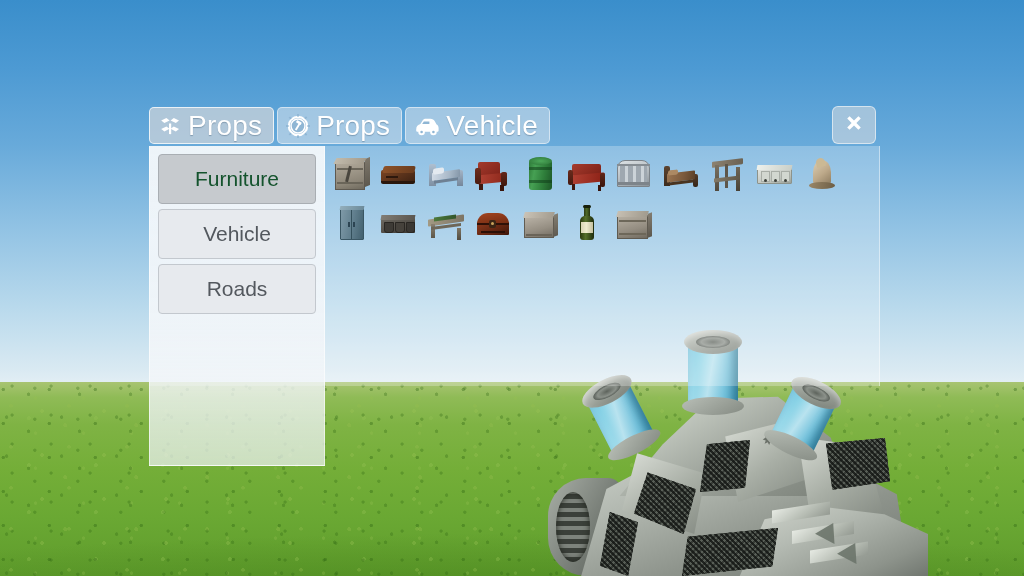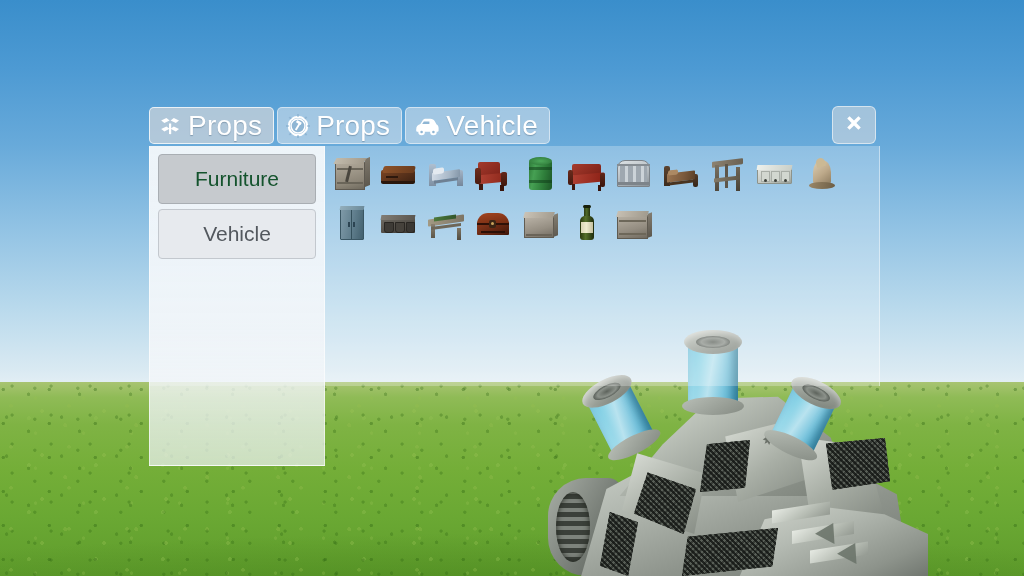--- a/index.html
+++ b/index.html
@@ -336,20 +336,23 @@
     </span>
   </div>
 
   <div id="sidebar">
     <div class="cat-btn selected">
       <span>Furniture</span>
     </div>
     <div class="cat-btn">
       <span>Vehicle</span>
     </div>
+    <div class="cat-btn">
+      <span>Roads</span>
+    </div>
   </div>
 
   <div id="item-grid">
 
     <div class="item" title="Wooden Crate">
       <div class="thumb">
         <i style="left:4px;top:8px;width:30px;height:28px;background:linear-gradient(165deg,#b3ab9c,#8d8678 70%,#6f6a5e);border:1px solid #5e5950;"></i>
         <i style="left:34px;top:4px;width:5px;height:28px;background:linear-gradient(180deg,#7d776b,#5e594f);transform:skewY(-22deg);"></i>
         <i style="left:4px;top:4px;width:30px;height:6px;background:linear-gradient(90deg,#c2bbac,#a39b8c);transform:skewX(-28deg);"></i>
         <i style="left:6px;top:14px;width:26px;height:2px;background:#6a6559;"></i>

